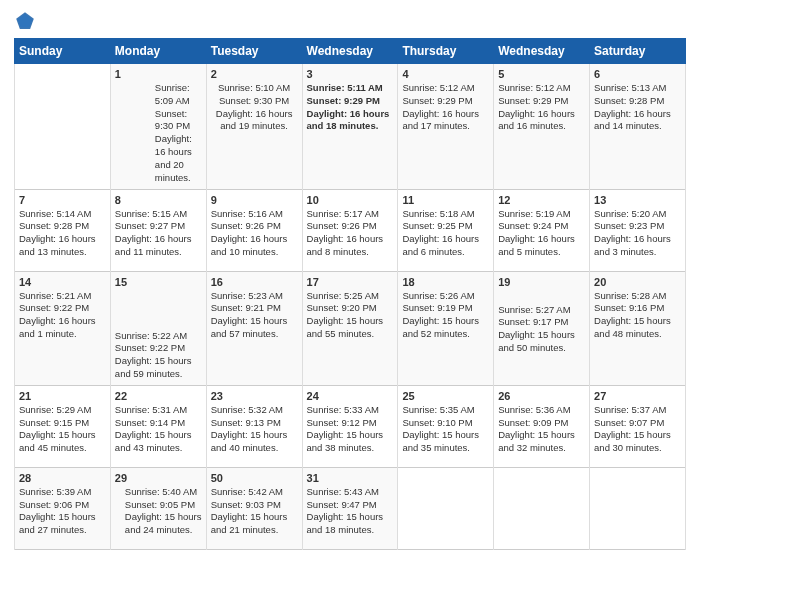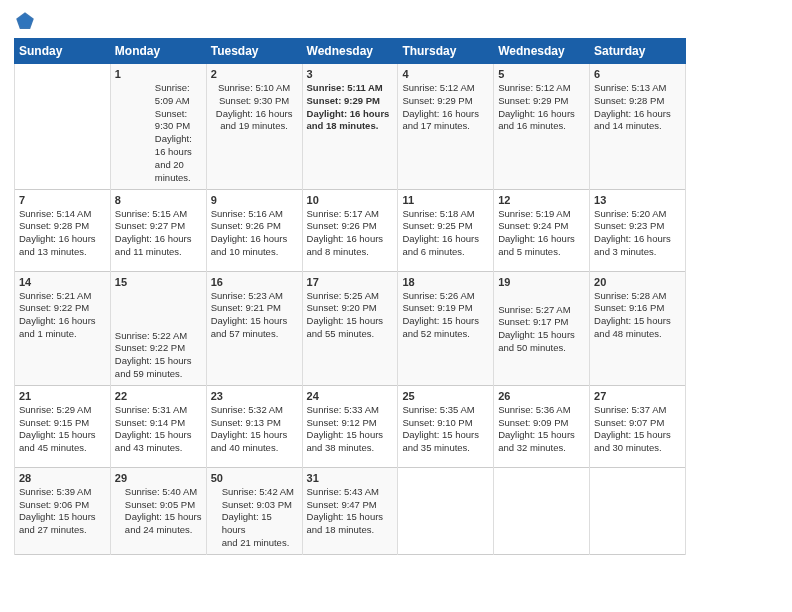--- a/index.html
+++ b/index.html
@@ -332,21 +332,21 @@
           </td>
           <td>
             <span class="day-num">29</span>
             <div class="cell-content" style="white-space: pre-line; margin-left: 10px;">Sunrise: 5:40 AM
 Sunset: 9:05 PM
 Daylight: 15 hours
 and 24 minutes.</div>
           </td>
           <td>
             <span class="day-num">50</span>
-            <div class="cell-content" style="white-space: pre-line; margin-left: 11px;">Sunrise: 5:42 AM
+            <div class="cell-content" style="white-space: pre-line;">Sunrise: 5:42 AM
 Sunset: 9:03 PM
 Daylight: 15 hours
 and 21 minutes.</div>
           </td>
           <td>
             <span class="day-num">31</span>
             <div class="cell-content" style="white-space: pre-line;">Sunrise: 5:43 AM
 Sunset: 9:47 PM
 Daylight: 15 hours
 and 18 minutes.</div>

